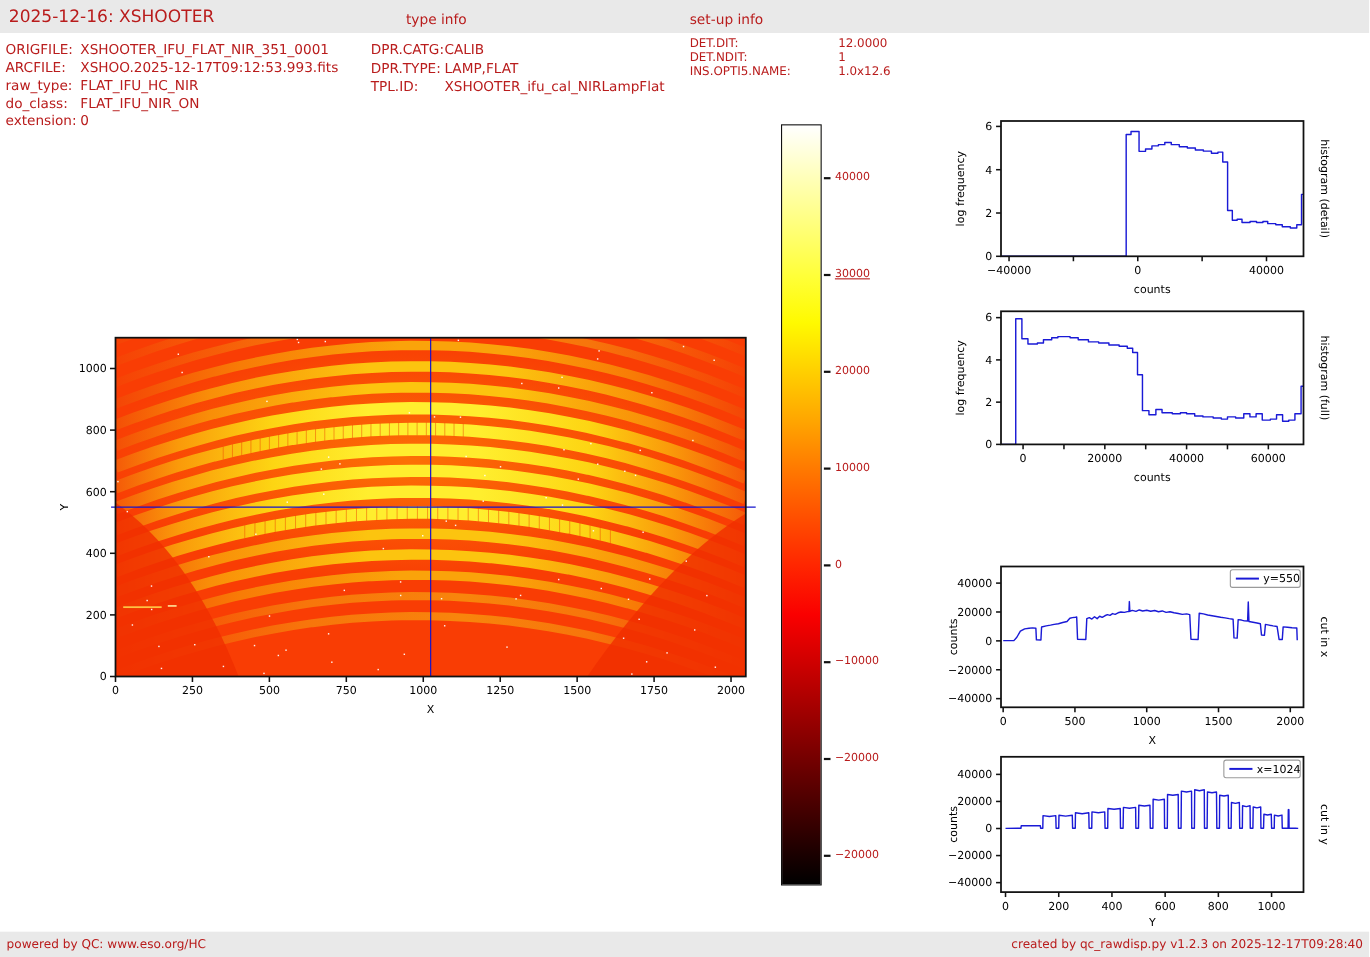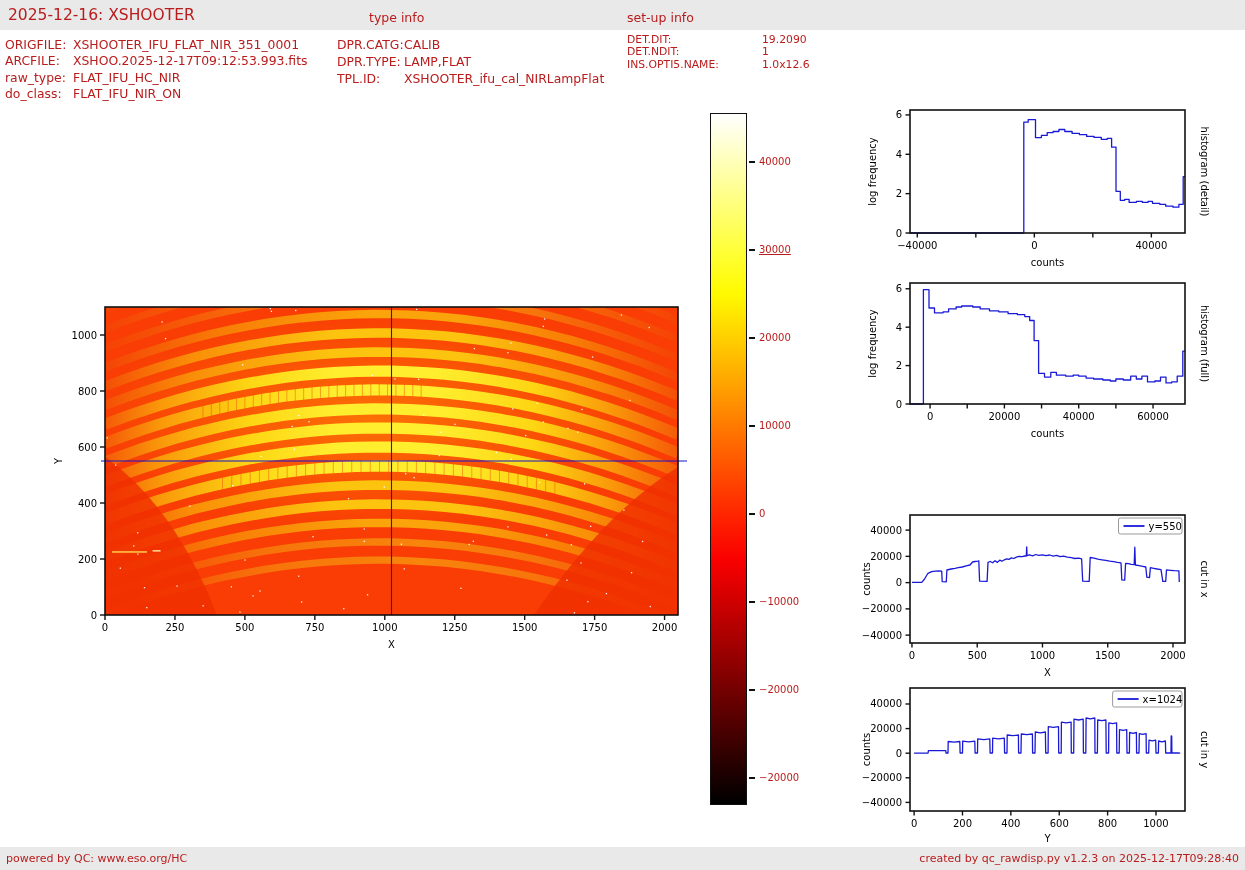--- a/index.html
+++ b/index.html
@@ -40,28 +40,29 @@
     <div id="title">2025-12-16: XSHOOTER</div>
     <div class="sechead" id="typehead">type info</div>
     <div class="sechead" id="setuphead">set-up info</div>
   </div>
 
   <div class="metacol" id="col-file">
       <div class="mrow"><span class="mlabel">ORIGFILE:</span><span class="mval">XSHOOTER_IFU_FLAT_NIR_351_0001</span></div>
       <div class="mrow"><span class="mlabel">ARCFILE:</span><span class="mval">XSHOO.2025-12-17T09:12:53.993.fits</span></div>
       <div class="mrow"><span class="mlabel">raw_type:</span><span class="mval">FLAT_IFU_HC_NIR</span></div>
       <div class="mrow"><span class="mlabel">do_class:</span><span class="mval">FLAT_IFU_NIR_ON</span></div>
+      <div class="mrow"><span class="mlabel">extension:</span><span class="mval">0</span></div>
     </div>
   <div class="metacol" id="col-type">
       <div class="mrow"><span class="mlabel">DPR.CATG:</span><span class="mval">CALIB</span></div>
       <div class="mrow"><span class="mlabel">DPR.TYPE:</span><span class="mval">LAMP,FLAT</span></div>
       <div class="mrow"><span class="mlabel">TPL.ID:</span><span class="mval">XSHOOTER_ifu_cal_NIRLampFlat</span></div>
     </div>
   <div class="metacol" id="col-setup">
-      <div class="mrow"><span class="mlabel">DET.DIT:</span><span class="mval">19.2090</span></div>
+      <div class="mrow"><span class="mlabel">DET.DIT:</span><span class="mval">12.0000</span></div>
       <div class="mrow"><span class="mlabel">DET.NDIT:</span><span class="mval">1</span></div>
       <div class="mrow"><span class="mlabel">INS.OPTI5.NAME:</span><span class="mval">1.0x12.6</span></div>
     </div>
 
   <div id="colorbar" style="background: linear-gradient(rgb(255, 255, 255) 0%, rgb(255, 255, 184) 7%, rgb(255, 255, 120) 13.5%, rgb(255, 255, 55) 20%, rgb(255, 250, 0) 26%, rgb(255, 207, 0) 32.5%, rgb(255, 165, 0) 39%, rgb(255, 123, 0) 45%, rgb(255, 80, 0) 51.5%, rgb(255, 38, 0) 58%, rgb(250, 0, 0) 64.5%, rgb(205, 0, 0) 71%, rgb(116, 0, 0) 83.5%, rgb(27, 0, 0) 96%, rgb(0, 0, 0) 100%);"></div>
   <div id="cbticks">
       <div class="cbtick" style="top: 161.44px;"></div>
       <div class="cblabel" style="top: 156.24px;">40000</div>
       <div class="cbtick" style="top: 249.369px;"></div>
       <div class="cblabel" style="top: 244.169px; text-decoration: underline;">30000</div>

